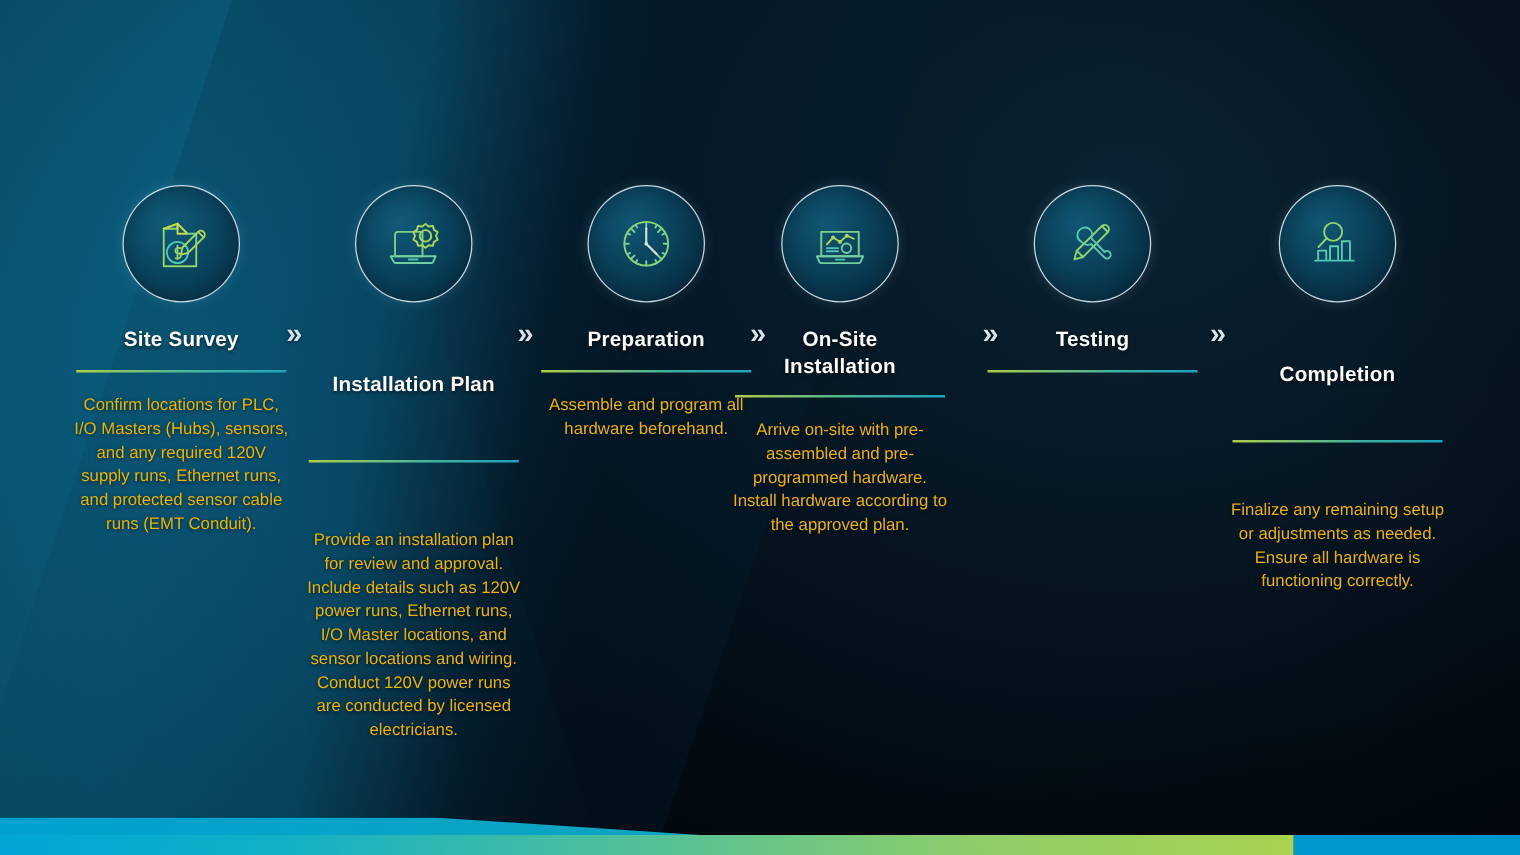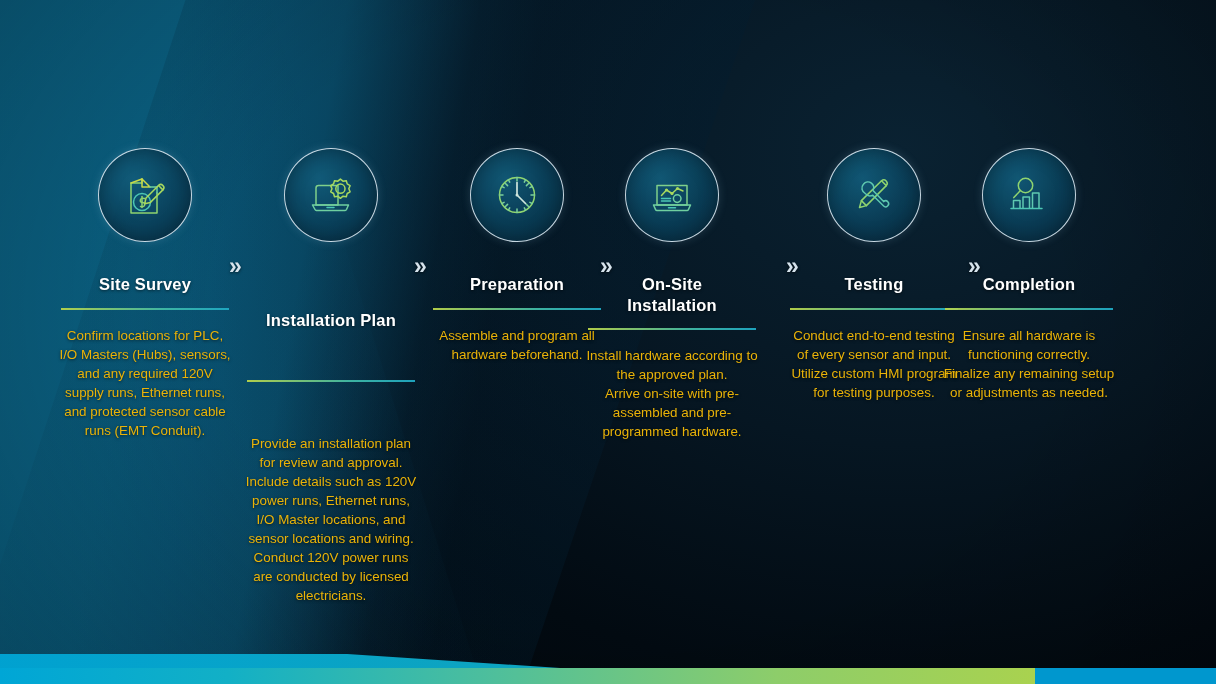--- a/index.html
+++ b/index.html
@@ -104,21 +104,21 @@
     border: 1.6px solid rgba(226,238,246,0.88);
     box-shadow: 0 0 10px rgba(150,200,230,0.18), inset 0 0 18px rgba(0,0,0,0.25);
     display: flex;
     align-items: center;
     justify-content: center;
     position: relative;
   }
   .circle svg { display: block; }
 
   .step-title {
-    margin-top: 32px;
+    margin-top: 20px;
     color: #ffffff;
     font-size: 16.5px;
     font-weight: bold;
     letter-spacing: 0.2px;
     text-align: center;
     line-height: 1.28;
     text-shadow: 0 1px 3px rgba(0,0,0,0.55);
     min-height: 22px;
   }
 
@@ -271,66 +271,62 @@
             <path d="M17.5 34 L26.5 34" stroke="#4cc6b4"></path>
           </svg>
         </span>
       </div>
       <div class="step-title">
         <span>On-Site</span><br>
         <span>Installation</span>
       </div>
       <div class="divider"></div>
       <div class="step-body">
+        <p class="para">Arrive on-site with pre-assembled and pre-programmed hardware.</p>
         <p class="para">Install hardware according to the approved plan.</p>
-        <p class="para">Arrive on-site with pre-assembled and pre-programmed hardware.</p>
       </div>
     </div>
 
     <span class="chevron" style="left:786px;">»</span>
 
     <div class="step" style="left:781px;">
       <div class="circle">
         <span>
           <svg width="56" height="56" viewBox="0 0 56 56" fill="none" stroke="#7fd0a0" stroke-width="1.5" stroke-linecap="round" stroke-linejoin="round">
             <path d="M13.5 40.5 L15.4 33.6 L35.5 13.8 a3.4 3.4 0 0 1 4.8 4.8 L20.4 38.6 Z" stroke="#8fd46f"></path>
             <path d="M15.4 33.6 L20.4 38.6" stroke="#8fd46f"></path>
             <path d="M35.5 13.8 L40.3 18.6" stroke="#8fd46f"></path>
             <path d="M17.4 17.2 a6 6 0 0 1 8 -1.1 a6 6 0 0 1 1.6 7.4 L37.6 34.6 a3 3 0 0 1 4.2 0.2 a3 3 0 0 1 -0.2 4.2 a3 3 0 0 1 -4.2 -0.2 L26.8 28.2 a6 6 0 0 1 -7.4 -1.6 a6 6 0 0 1 -2 -9.4 Z" stroke="#5fc9b0"></path>
           </svg>
         </span>
       </div>
       <div class="step-title"><span>Testing</span></div>
       <div class="divider"></div>
-      <div class="step-body">
-        <p class="para">Conduct end-to-end testing of every sensor and input.</p>
-        <p class="para">Utilize custom HMI program for testing purposes.</p>
-      </div>
     </div>
 
     <span class="chevron" style="left:968px;">»</span>
 
-    <div class="step" style="left:936px;">
+    <div class="step" style="left:977px;gap:28px;">
       <div class="circle">
         <span>
           <svg width="56" height="56" viewBox="0 0 56 56" fill="none" stroke="#6fcfa0" stroke-width="1.5" stroke-linecap="round" stroke-linejoin="round">
             <circle cx="24.5" cy="18.5" r="7.2" stroke="#8fd46f"></circle>
             <path d="M19.4 23.6 L12.8 30.6" stroke="#8fd46f"></path>
             <path d="M12.5 41 L12.5 33.5 L19 33.5 L19 41" stroke="#5fc9b0"></path>
             <path d="M22 41 L22 30 L28.5 30 L28.5 41" stroke="#5fc9b0"></path>
             <path d="M31.5 41 L31.5 26 L38 26 L38 41" stroke="#5fc9b0"></path>
             <path d="M10 41.5 L41 41.5" stroke="#4cc6b4"></path>
           </svg>
         </span>
       </div>
       <div class="step-title"><span>Completion</span></div>
       <div class="divider"></div>
       <div class="step-body">
+        <p class="para">Finalize any remaining setup or adjustments as needed.</p>
         <p class="para">Ensure all hardware is functioning correctly.</p>
-        <p class="para">Finalize any remaining setup or adjustments as needed.</p>
       </div>
     </div>
 
   </div>
 
   <div class="bottom-bar-skew"></div>
   <div class="bottom-bar">
     <div class="seg-main"></div>
     <div class="seg-end"></div>
   </div>

